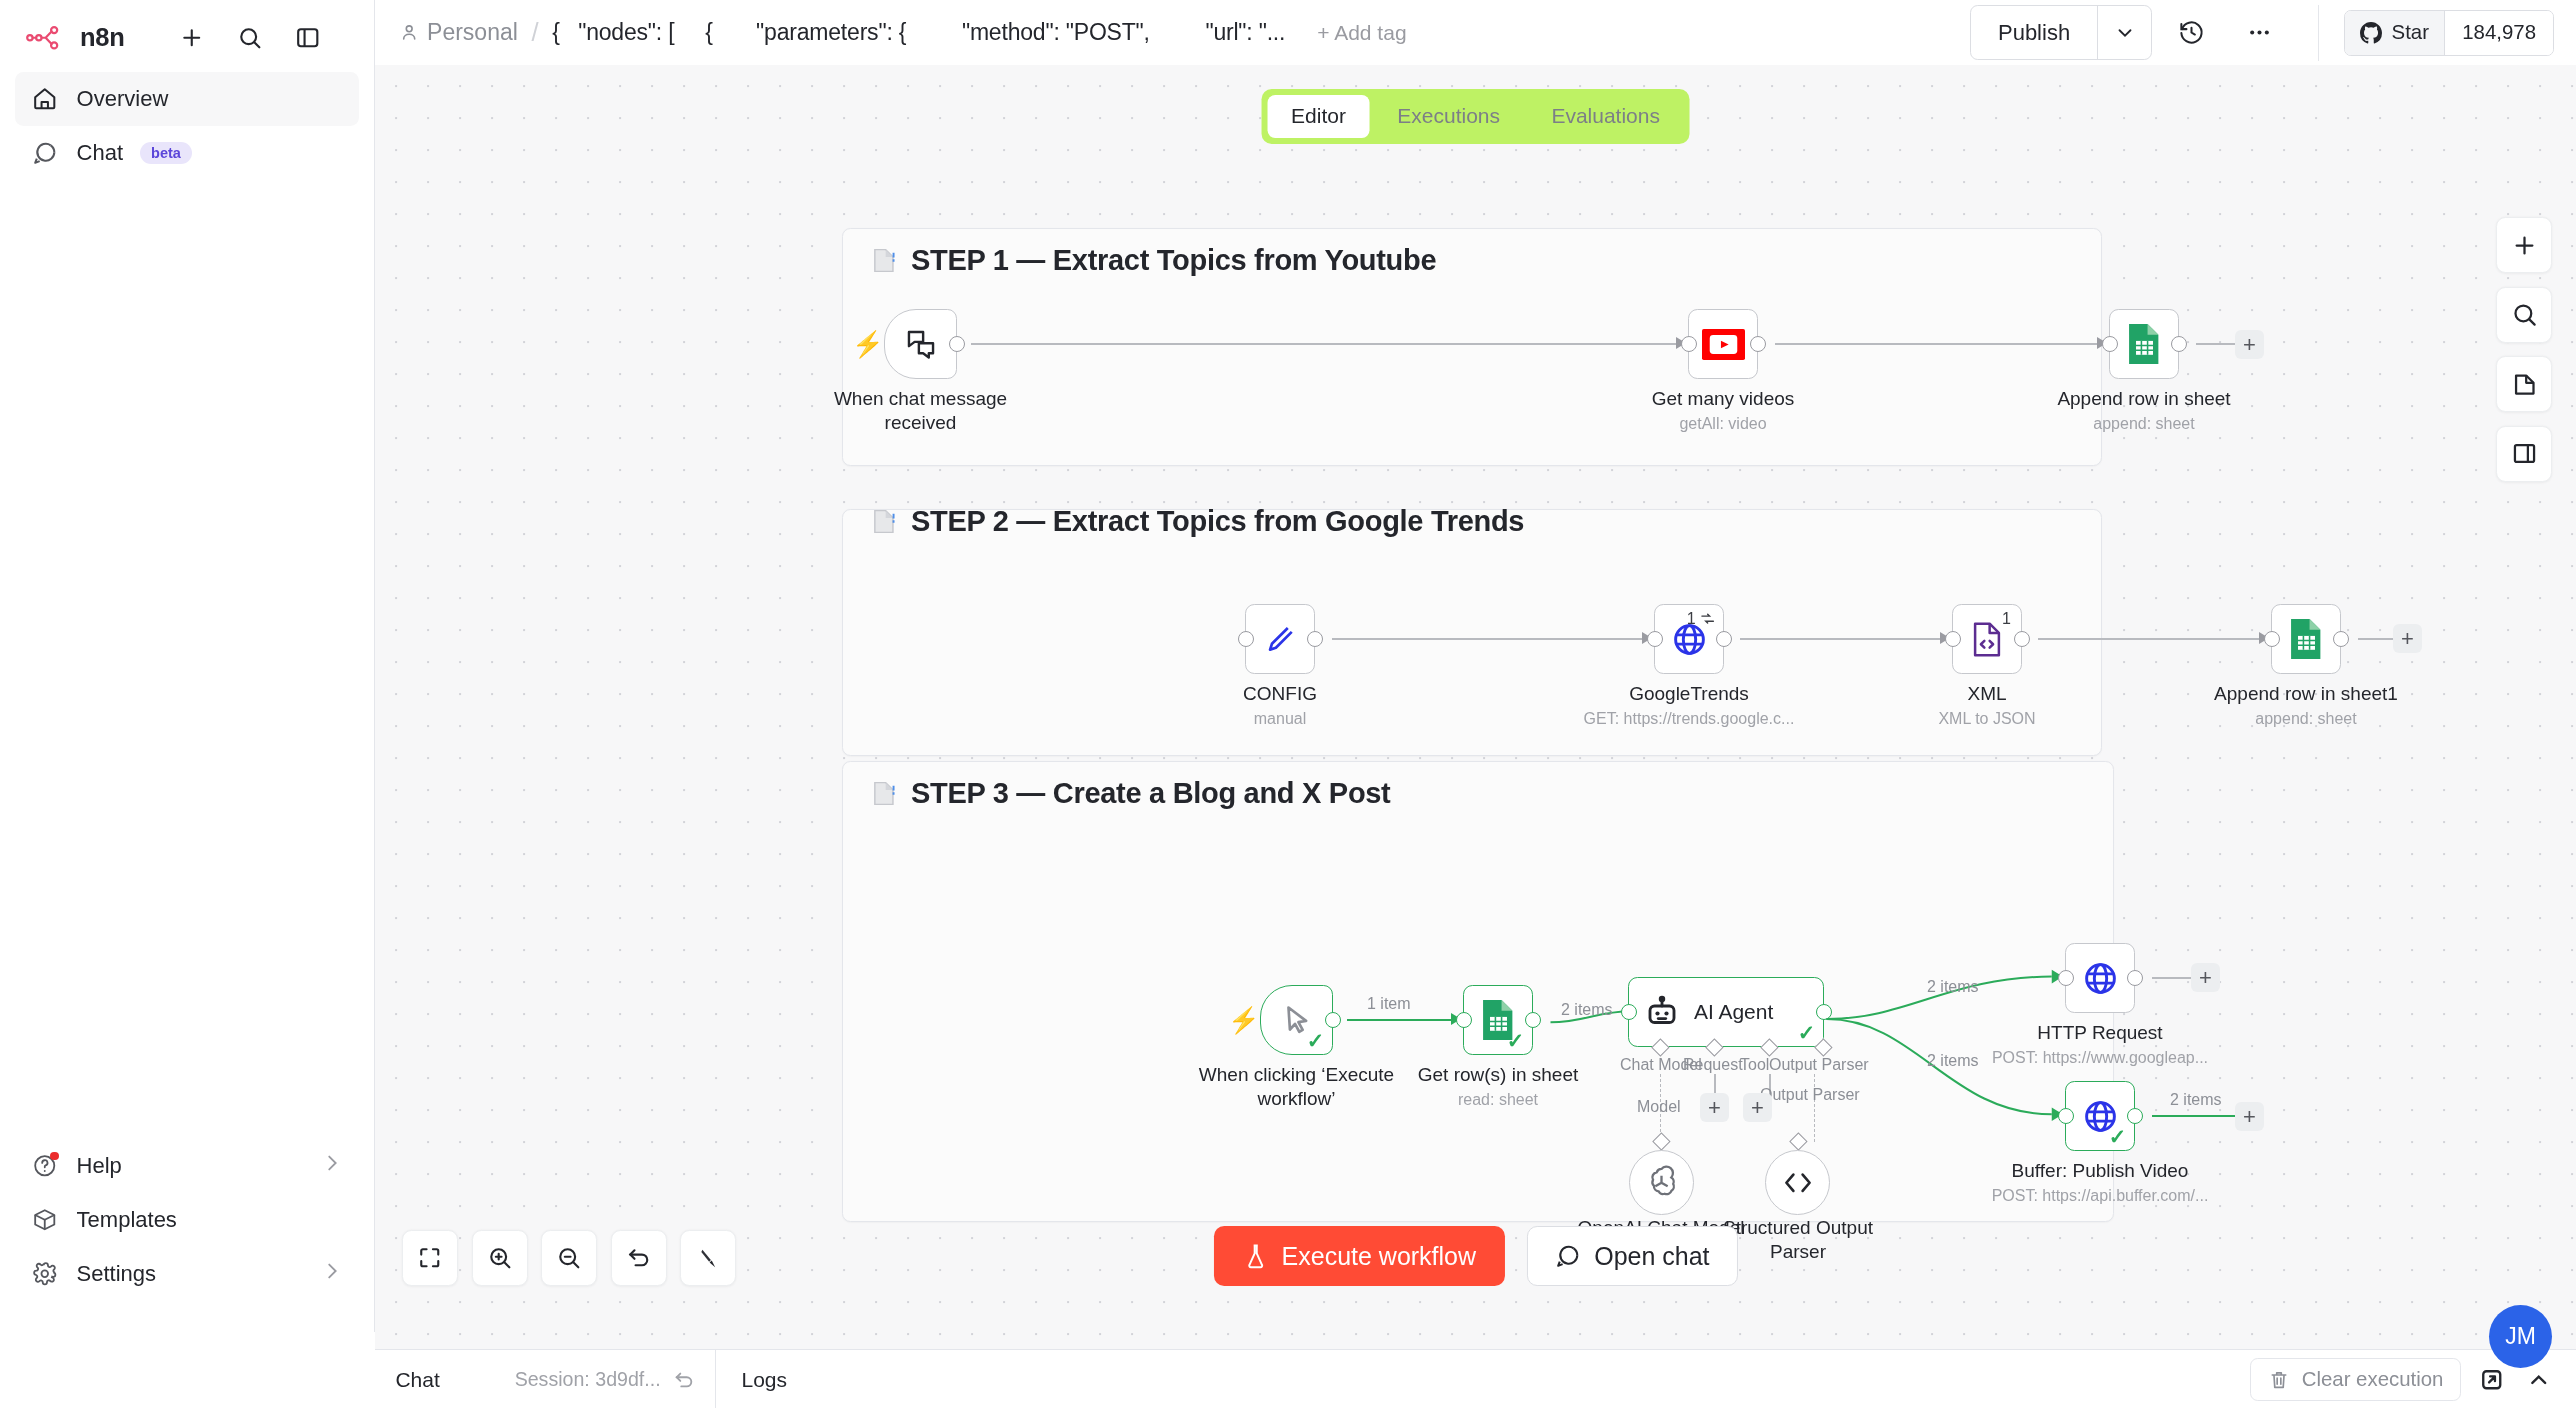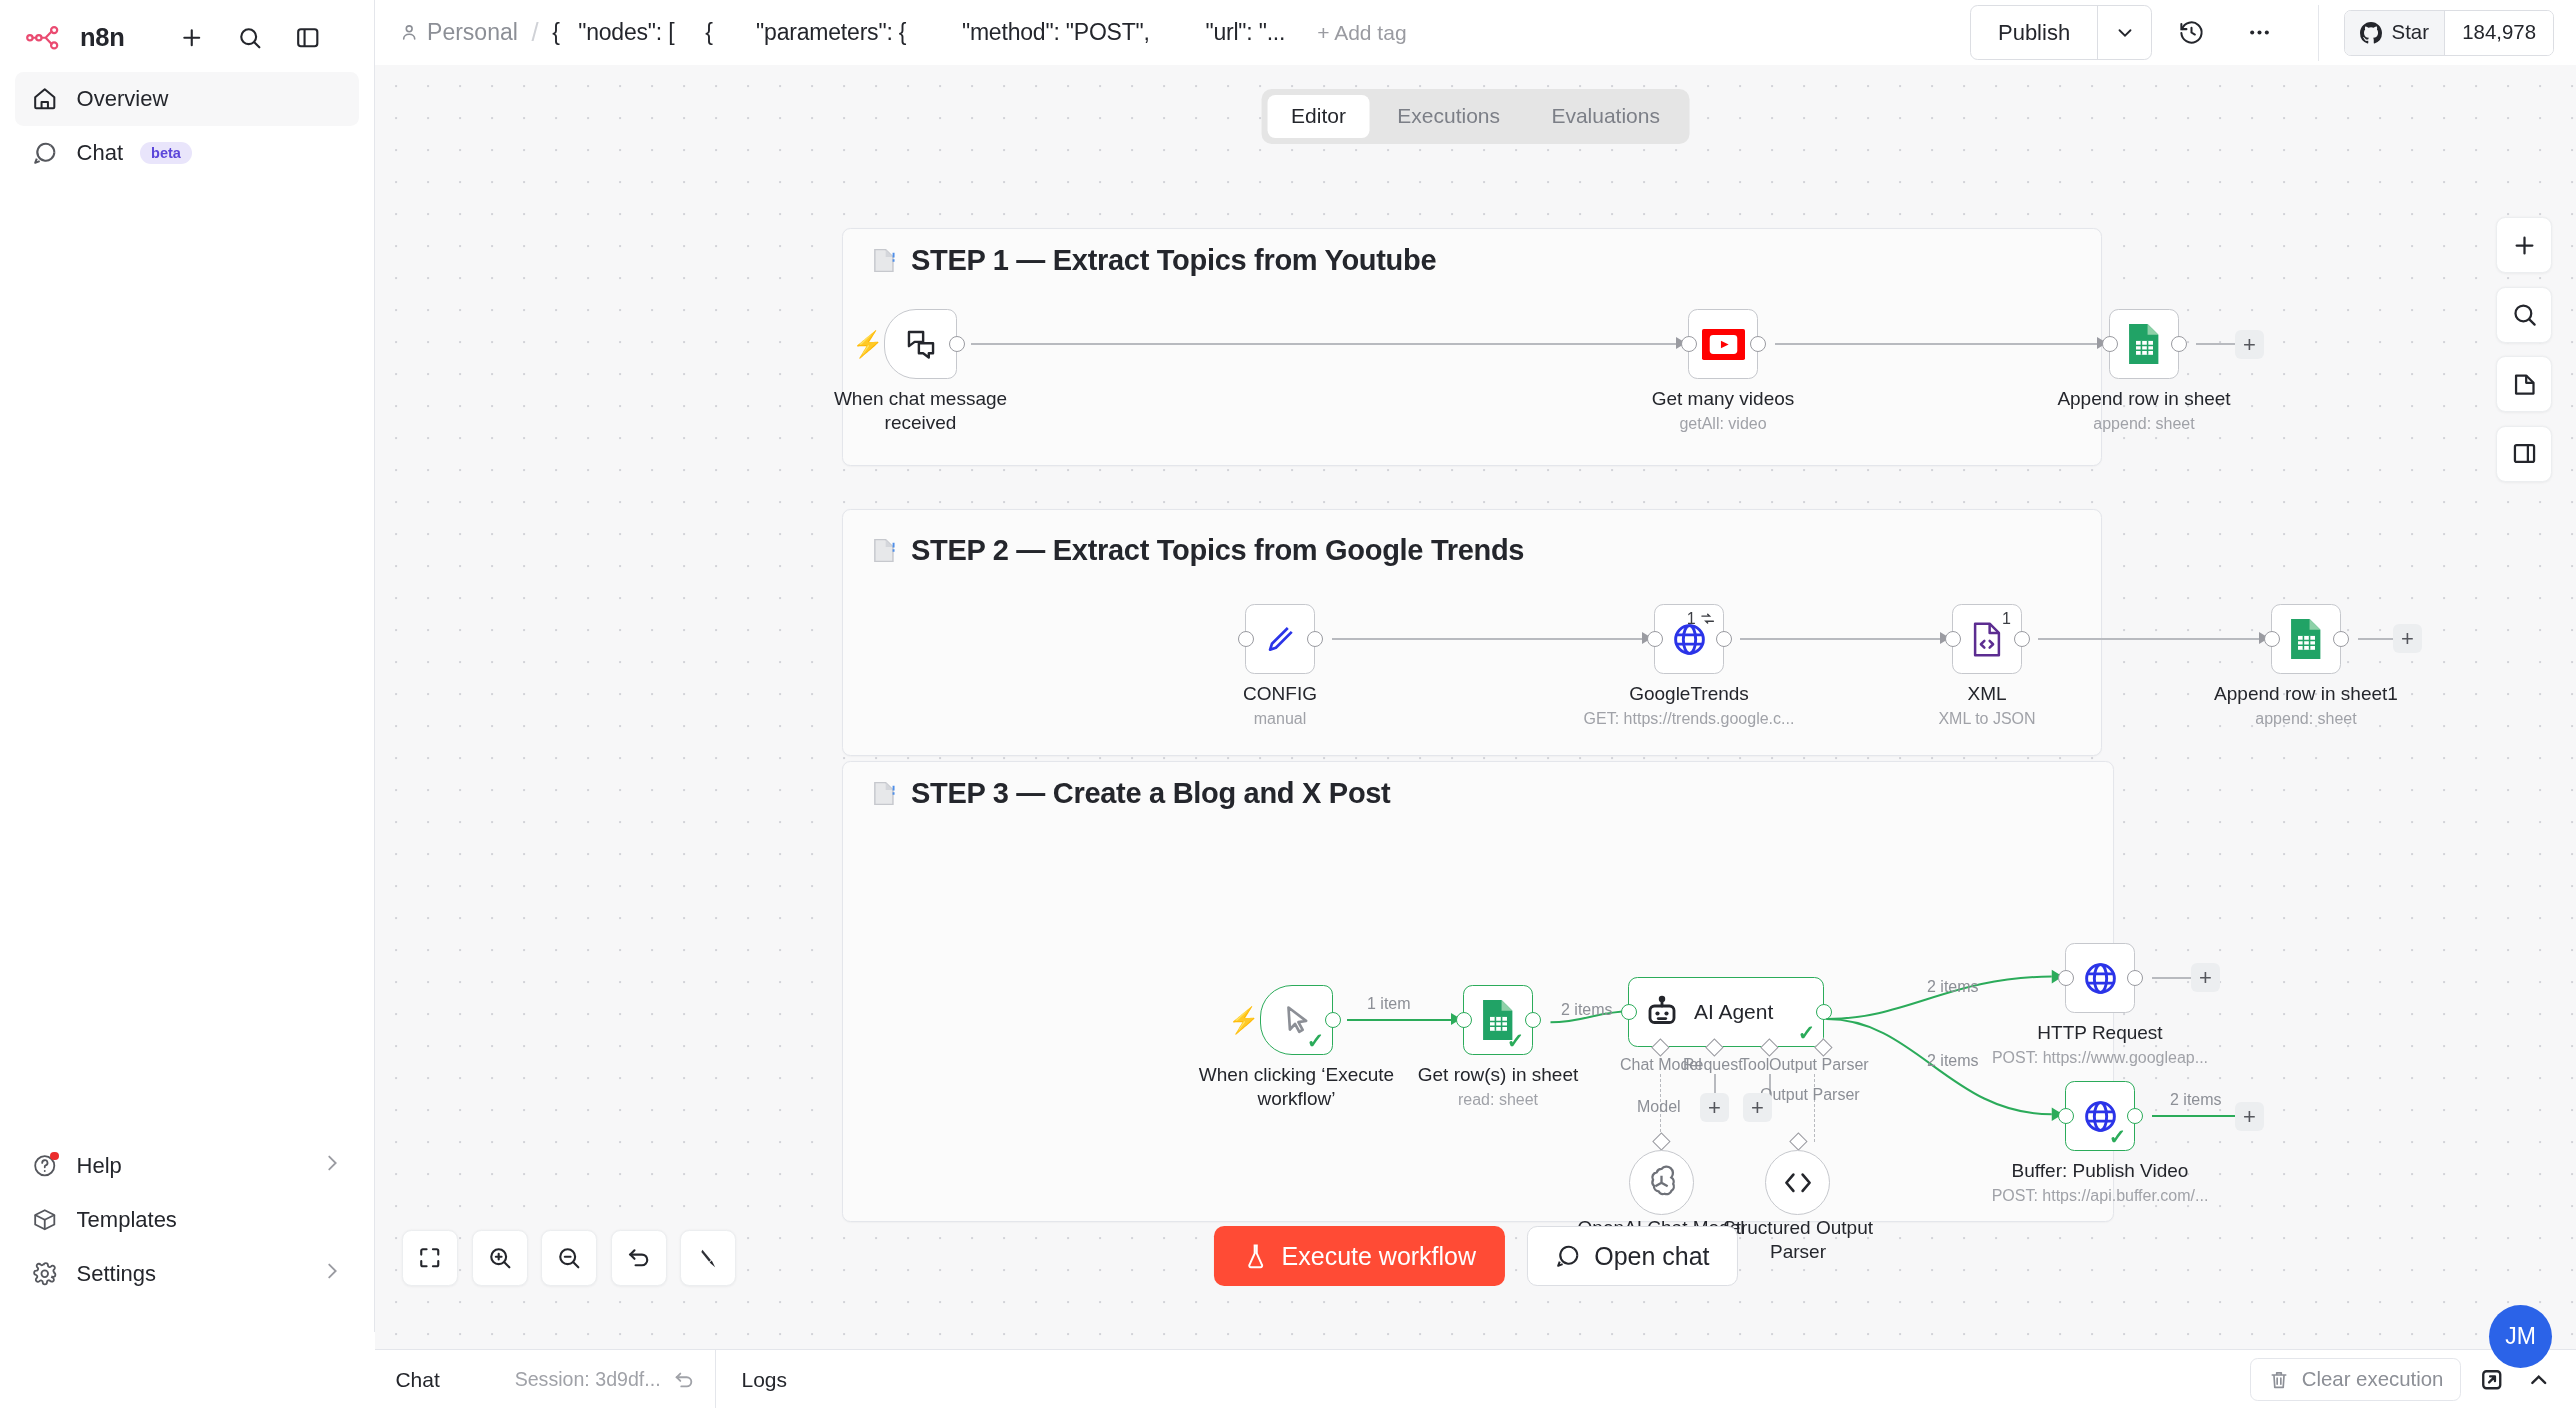--- a/index.html
+++ b/index.html
@@ -62,21 +62,21 @@
   .publish-caret { width: 54px; border-left: 0.9px solid #dcdee3; display: flex; align-items: center; justify-content: center; cursor: pointer; }
   .hdr-icon { width: 58px; height: 53px; display: flex; align-items: center; justify-content: center; cursor: pointer; margin-left: 10.2px; }
   .hdr-divider { width: 0.9px; height: 56px; background: #e4e6eb; margin: 0 25.5px 0 29px; }
   .gh-star { display: flex; align-items: stretch; border: 0.9px solid #dcdee3; border-radius: 6.8px; overflow: hidden; }
   .gh-a { display: flex; align-items: center; gap: 9.4px; padding: 0 15.3px; height: 44px; background: #f4f5f7; font-size: 20.4px; color: #24262c; cursor: pointer; justify-content: space-between; }
   .gh-b { display: flex; align-items: center; padding: 0 17px; height: 44px; background: #fff; font-size: 20.4px; color: #24262c; border-left: 0.9px solid #dcdee3; cursor: pointer; }
 
   
   #tabs {
     position: absolute; top: 89px; left: 50%; transform: translateX(-50%);
-    background: #e5e5e5; border-radius: 10.2px; padding: 6px; display: flex; gap: 3.4px; z-index: 25;
+    background: #bef264; border-radius: 10.2px; padding: 6px; display: flex; gap: 3.4px; z-index: 25;
   }
   .tab { padding: 9.4px 24px; border-radius: 7.7px; font-size: 21px; color: #7c7f87; cursor: pointer; }
   .tab.active { background: #fff; color: #24262c; font-weight: 400; }
 
   
   #canvas {
     flex: 1; position: relative; overflow: hidden;
     background-color: #f7f7f8;
     background-image: radial-gradient(circle, #d2d3d8 1.2px, transparent 1.3px);
     background-size: 32px 32px; background-position: 5.1px 5.1px;
@@ -388,21 +388,21 @@
         <span class="port l"></span>
         <span class="port r"></span>
       </div>
       <div class="nlabel" style="top:78px;">Append row in sheet</div>
       <div class="nsub" style="top:106px;">append: sheet</div>
     </div>
     <div class="wire" style="left:1821px; top:278px; width:41px;"></div>
     <div class="plus-stub" style="left:1860px; top:265px;">+</div>
 
     <div class="sticky" style="left:467px; top:444px; width:1260px; height:247px;"></div>
-    <div class="sticky-title" style="left:495px; top:469px;text-align:right;">
+    <div class="sticky-title" style="left:495px; top:440px;text-align:right;">
       <svg width="29" height="29" viewBox="0 0 24 24">
         <path d="M4 3h9l6 6v12H4z" fill="#e7e8ea" stroke="#c6c8cd" stroke-width="1.2"></path>
         <path d="M13 3v6h6" fill="#d4d6db"></path>
           <path d="M19.5 5.5v4M19.5 11v2" stroke="#4f8fe8" stroke-width="1.6"></path>
       </svg>
       <span>STEP 2 — Extract Topics from Google Trends</span>
     </div>
 
     <div class="node" style="left:870px; top:539px;">
       <div class="nbox">

